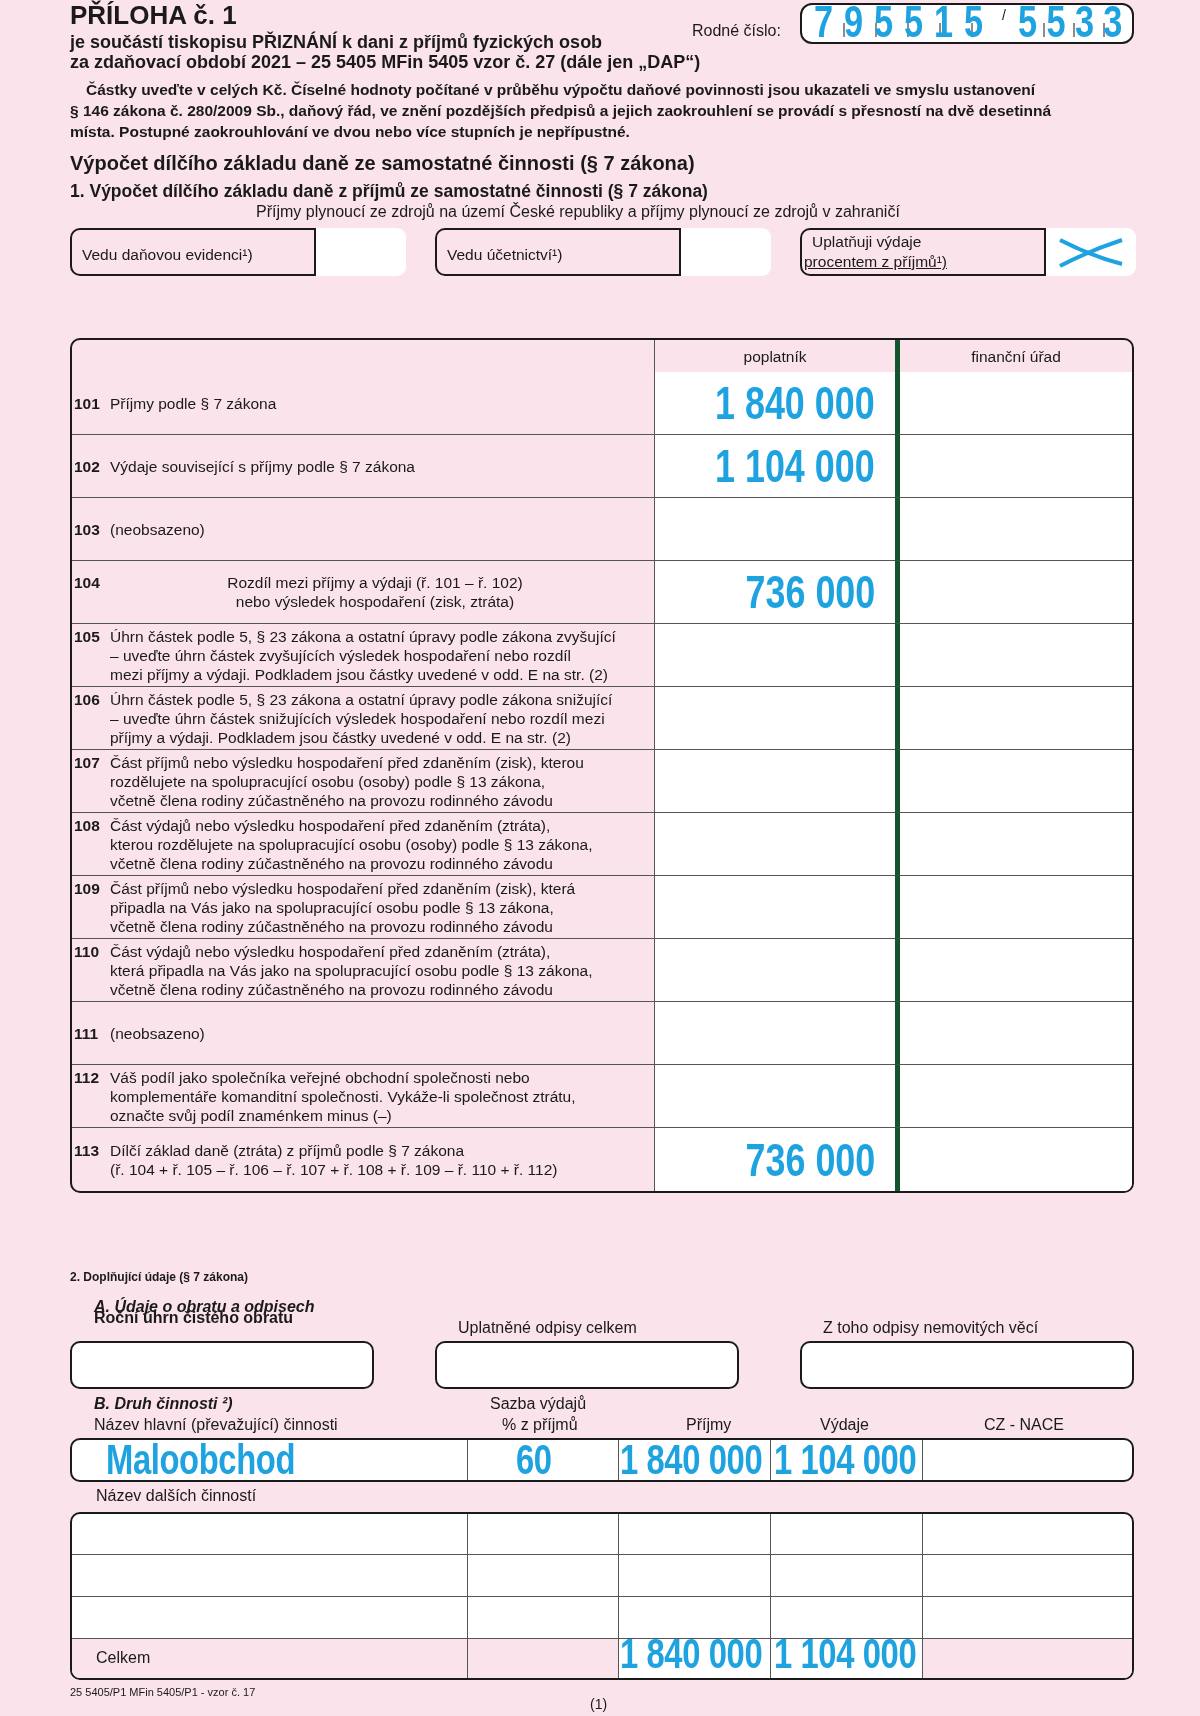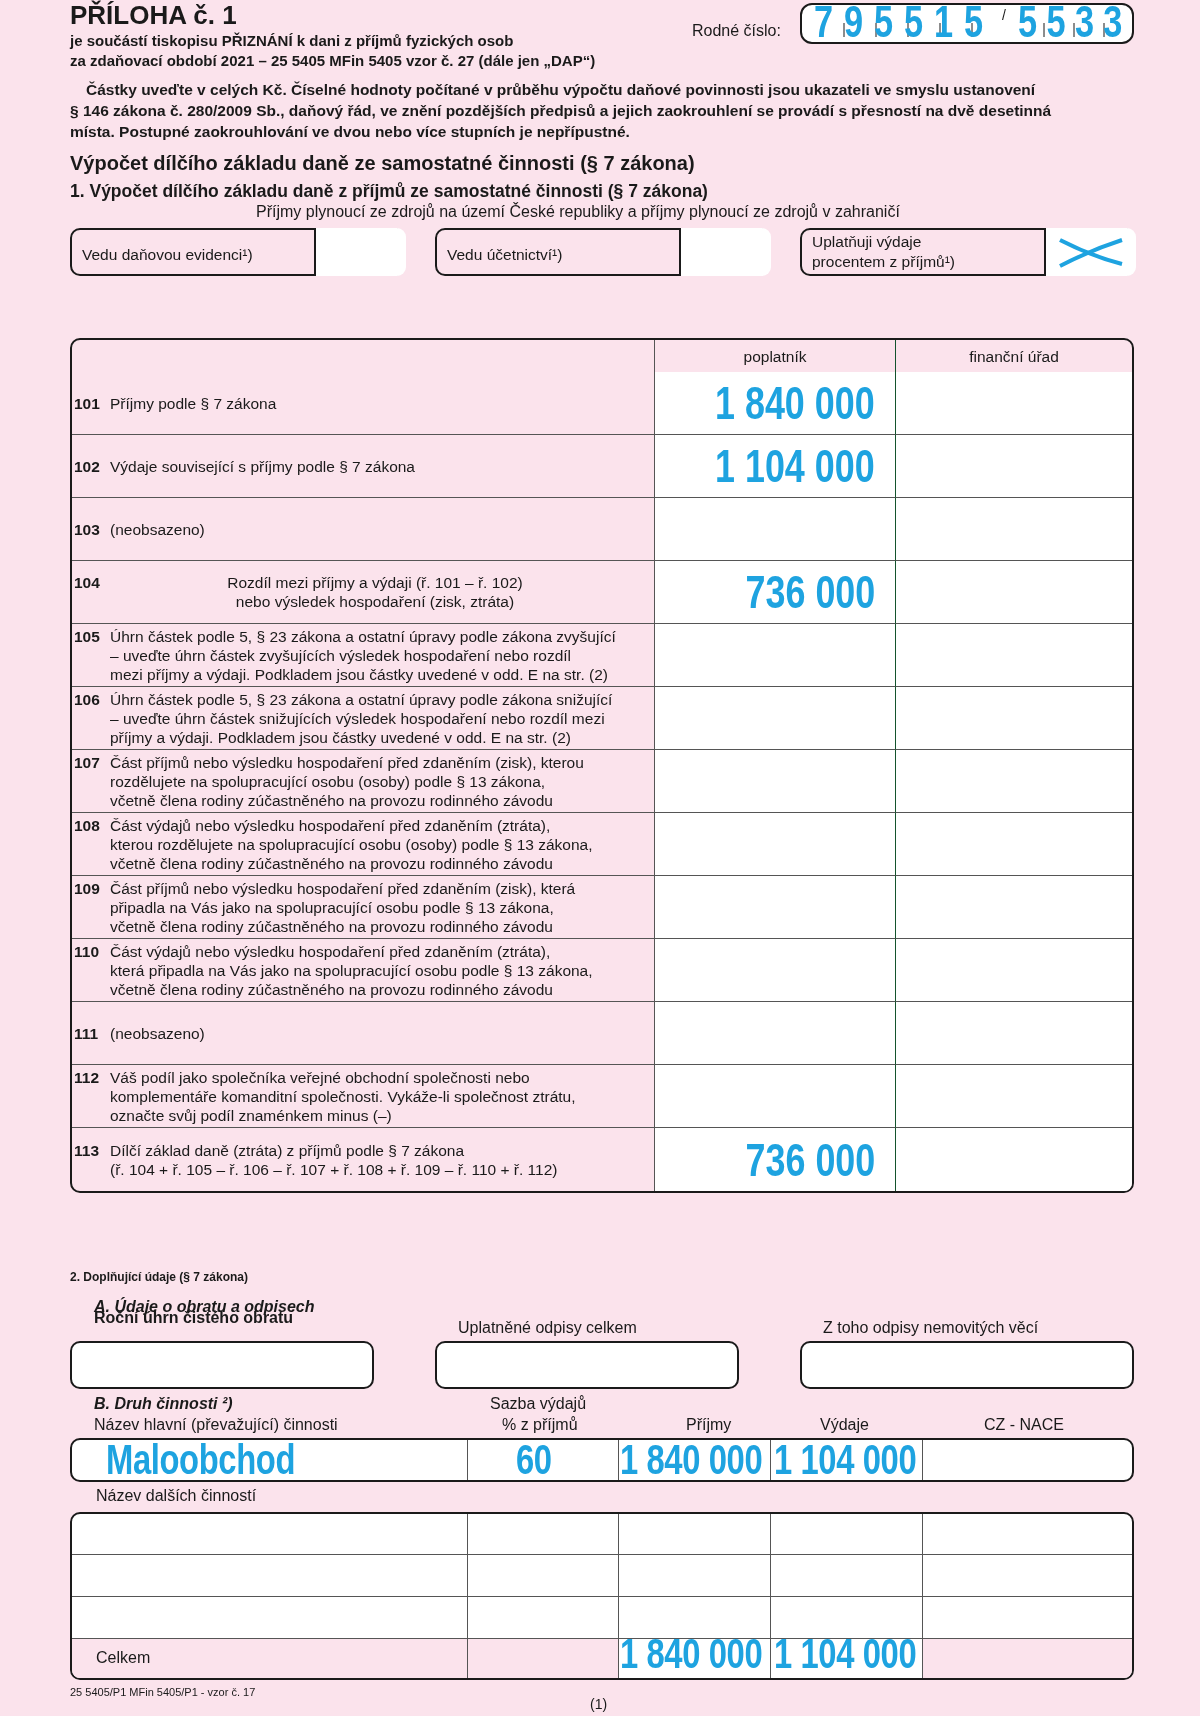--- a/index.html
+++ b/index.html
@@ -1,29 +1,29 @@
 <!DOCTYPE html>
 <html><head>
 <meta charset="utf-8">
 <style>
   html, body { margin:0; padding:0; }
   body { width:1200px; height:1716px; background:#fbe3ec; font-family:"Liberation Sans", sans-serif; color:#1a1a1a; position:relative; overflow:hidden; }
   .abs { position:absolute; }
   .hw { color:#1ea3e0; font-family:"Liberation Sans", sans-serif; font-weight:bold; transform:scaleX(0.78); transform-origin:left center; white-space:nowrap; letter-spacing:-0.5px; }
   .box { position:absolute; border:2px solid #1a1a1a; border-radius:10px; background:#fff; box-sizing:border-box; }
   .title { font-size:26px; font-weight:bold; left:70px; top:0px; }
-  .sub { font-size:15px; font-weight:bold; }
+  .sub { font-size:18px; font-weight:bold; }
   .note { font-size:15.5px; font-weight:bold; line-height:21px; }
   .lbl { font-size:15.5px; }
   table.main { position:absolute; left:70px; top:338px; width:1064px; border-collapse:separate; border-spacing:0; border:2px solid #1a1a1a; border-radius:10px; overflow:hidden; }
   table.main td { border-bottom:1px solid #555; padding:0; vertical-align:middle; font-size:15.5px; line-height:19px; }
   table.main tr:last-child td { border-bottom:none;margin-left:20px; }
   table.main td.desc { width:580px; padding-left:2px; }
   table.main td.val { width:240px; background:#fff; border-left:1px solid #555; position:relative; }
-  table.main td.fu { background:#fff; border-left:1px solid #14532d; }
+  table.main td.fu { background:#fff; border-left:5px solid #14532d; }
   .rownum { display:inline-block; width:36px; vertical-align:top;font-weight:bold; }
   .rowtext { display:inline-block; width:530px; vertical-align:top; }
   .valtxt { position:absolute; right:20px; top:50%; transform:translateY(-50%) scaleX(0.78); transform-origin:right center; font-size:46px; color:#1ea3e0; font-weight:bold; white-space:nowrap; }
   .hdrcell { font-size:15.5px; text-align:center; height:32px; }
   .grid-b { position:absolute; left:70px; top:1512px; width:1064px; height:168px; border:2px solid #1a1a1a; border-radius:10px; background:#fff; box-sizing:border-box; }
 </style>
 </head>
 <body>
 
 <div class="abs title">PŘÍLOHA č. 1</div>
@@ -64,21 +64,21 @@
 <div class="box" style="left:70px;top:228px;width:334px;height:48px;background:transparent;">
   <span class="abs lbl" style="left:10px;top:16px;">Vedu daňovou evidenci¹)</span>
   <div class="abs" style="left:242px;top:-2px;width:90px;height:48px;border-left:2px solid #1a1a1a;background:#fff;border-radius:0 9px 9px 0;"></div>
 </div>
 <div class="box" style="left:435px;top:228px;width:334px;height:48px;background:transparent;">
   <span class="abs lbl" style="left:10px;top:16px;">Vedu účetnictví¹)</span>
   <div class="abs" style="left:242px;top:-2px;width:90px;height:48px;border-left:2px solid #1a1a1a;background:#fff;border-radius:0 9px 9px 0;"></div>
 </div>
 <div class="box" style="left:800px;top:228px;width:334px;height:48px;background:transparent;">
   <span class="abs lbl" style="left:10px;top:3px;">Uplatňuji výdaje</span>
-  <span class="abs lbl" style="left:10px;top:23px;">procentem z příjmů¹)</span>
+  <span class="abs lbl" style="left:2px;top:23px;text-decoration:underline;">procentem z příjmů¹)</span>
   <div class="abs" style="left:242px;top:-2px;width:90px;height:48px;border-left:2px solid #1a1a1a;background:#fff;border-radius:0 9px 9px 0;">
     <svg width="90" height="48">
       <path d="M14 12 Q45 28 76 36" stroke="#1ea3e0" stroke-width="4" fill="none"></path>
       <path d="M14 38 Q45 22 76 12" stroke="#1ea3e0" stroke-width="4" fill="none"></path>
     </svg>
   </div>
 </div>
 
 <table class="main">
   <tbody>

